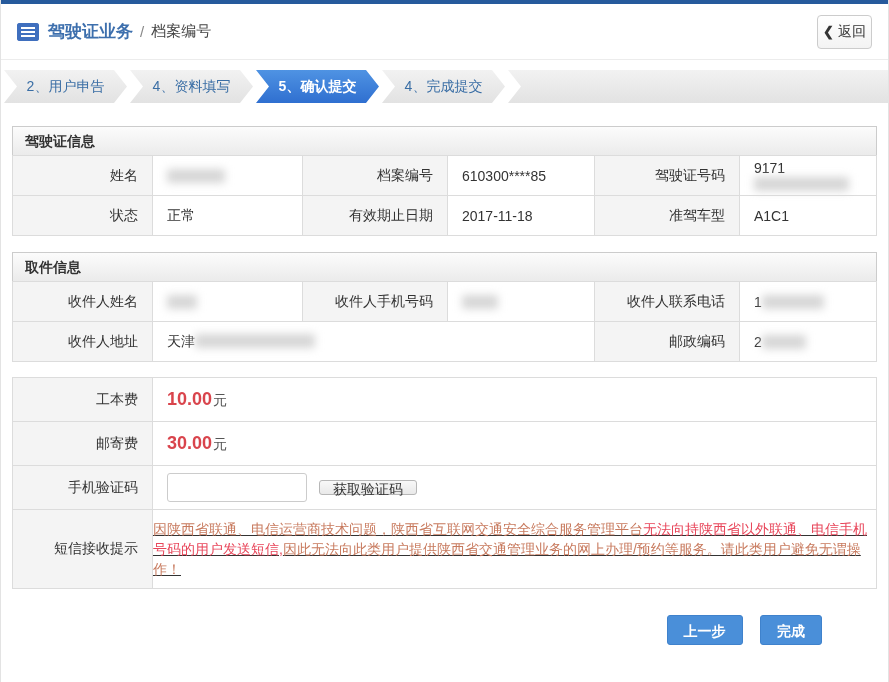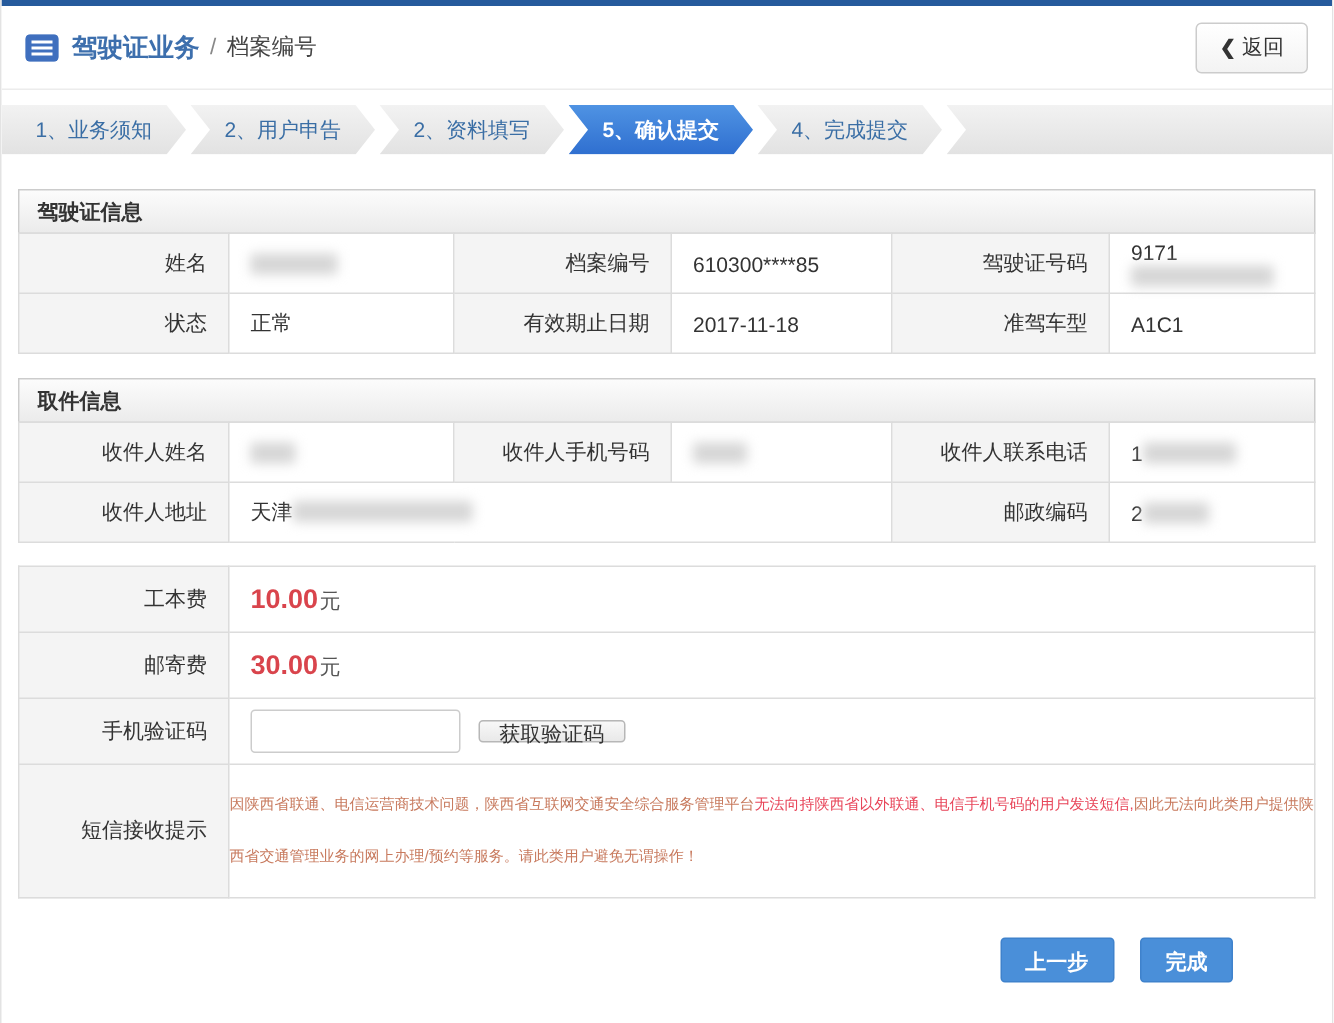--- a/index.html
+++ b/index.html
@@ -12,21 +12,21 @@
   
   .header { height:56px; display:flex; align-items:center; padding:0 16px; background:#fff;
             border-bottom:1px solid #ececec; }
   .hicon { width:22px; height:18px; background:#3f6fbe; border-radius:3px; margin-right:9px;
            position:relative; box-shadow:inset 0 0 0 2px #3f6fbe; }
   .hicon:before { content:""; position:absolute; left:4px; right:4px; top:4px; height:2px;
                   background:#fff; box-shadow:0 4px 0 #fff, 0 8px 0 #fff; }
   .title-main { font-size:17px; font-weight:bold; color:#3d6fad; }
   .title-sep { font-size:15px; color:#888; margin:0 7px; }
   .title-sub { font-size:15px; color:#444; }
-  .back-btn { margin-left:auto; padding:7px 15px; font-size:14px; color:#333; background:linear-gradient(#fff,#f3f3f3);
+  .back-btn { margin-left:auto; padding:7px 5px; font-size:14px; color:#333; background:linear-gradient(#fff,#f3f3f3);
               border:1px solid #ccc; border-radius:4px; cursor:pointer; }
   .back-btn .chev { font-weight:bold; margin-right:4px; font-size:13px; }
   
   .stepwrap { margin-top:10px; display:flex; height:33px; background:#fff; }
   .step { width:123px; line-height:33px; text-align:center; font-size:14px; color:#3a6ea5;
           background:linear-gradient(#f2f2f2,#e2e2e2); flex:none; }
   .step.first { clip-path:polygon(0 0, calc(100% - 13px) 0, 100% 50%, calc(100% - 13px) 100%, 0 100%); }
   .step.mid   { clip-path:polygon(0 0, calc(100% - 13px) 0, 100% 50%, calc(100% - 13px) 100%, 0 100%, 13px 50%); margin-left:3px; }
   .step.active { background:linear-gradient(#4f93e3,#2f6fd0); color:#fff; font-weight:bold; }
   .step-filler { flex:1; margin-left:3px; background:linear-gradient(#f2f2f2,#e2e2e2);
@@ -44,21 +44,21 @@
   .fees .sms-row td { height:72px; }
   .blur { display:inline-block; height:14px; vertical-align:-2px; border-radius:2px;
           background:#d6d6d6; filter:blur(4px); }
   .fee-num { font-size:18px; font-weight:bold; color:#d9444c; }
   .fee-unit { font-size:14px; color:#555; margin-left:1px; }
   .captcha-input { width:140px; height:29px; border:1px solid #ccc; border-radius:3px; padding:0 8px;
                    font-size:14px; font-family:inherit; vertical-align:middle; }
   .captcha-btn { height:15px; margin-left:8px; padding:0 13px; font-size:14px; color:#333; font-family:inherit;
                  background:linear-gradient(#f8f8f8,#e9e9e9); border:1px solid #b7b7b7; border-radius:3px;
                  vertical-align:middle; cursor:pointer; }
-  .notice { line-height:35px; font-size:10px; padding:9px 0; }
+  .notice { line-height:20px; font-size:14px; padding:9px 0;text-decoration:underline; }
   .notice .n-norm { color:#c87a5e; }
   .notice .n-em { color:#e8465a; }
   
   .footer { margin-top:26px; text-align:right; padding-right:66px; }
   .btn-blue { display:inline-block; height:30px; line-height:30px; padding:0 16px; font-size:14px; font-weight:bold;
               color:#fff; background:#4a8fd9; border:1px solid #3f82cc; border-radius:3px; cursor:pointer;
               font-family:inherit; }
   .btn-prev { margin-right:13px; }
 </style>
 </head>
@@ -70,23 +70,22 @@
 
   <div class="header">
     <span class="hicon"></span>
     <span class="title-main">驾驶证业务</span>
     <span class="title-sep">/</span>
     <span class="title-sub">档案编号</span>
     <button class="back-btn"><span class="chev">❮</span><span>返回</span></button>
   </div>
 
   <div class="stepwrap">
-    <div class="step first">1、业务须知</div>
     <div class="step mid">2、用户申告</div>
-    <div class="step mid">2、资料填写</div>
+    <div class="step mid">4、资料填写</div>
     <div class="step mid active">5、确认提交</div>
     <div class="step mid">4、完成提交</div>
     <div class="step-filler"></div>
   </div>
 
   <div class="section sec1">
     <div class="sec-head">驾驶证信息</div>
     <table>
       <colgroup>
           <col style="width:140px">

